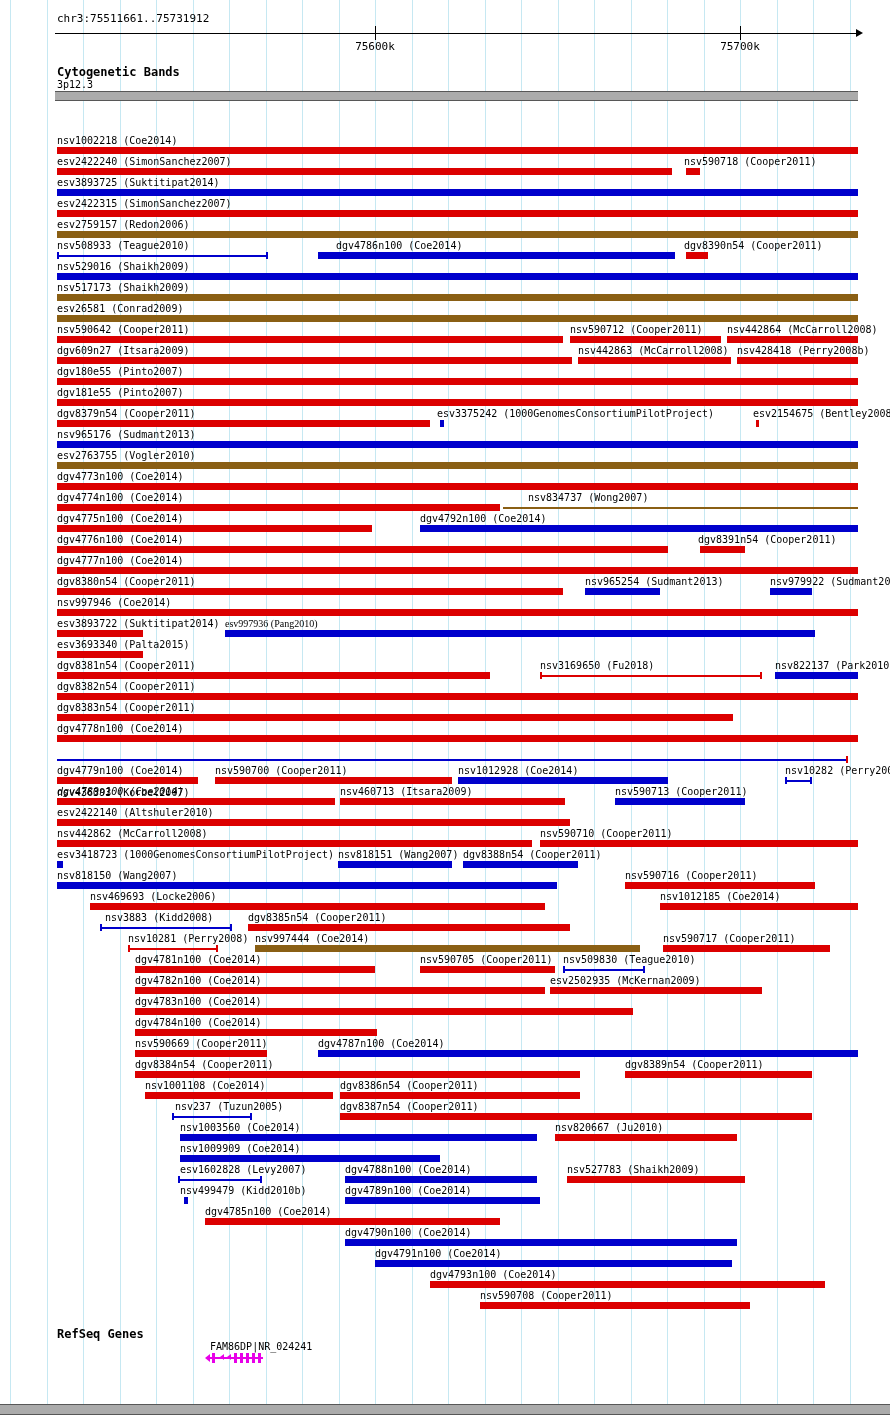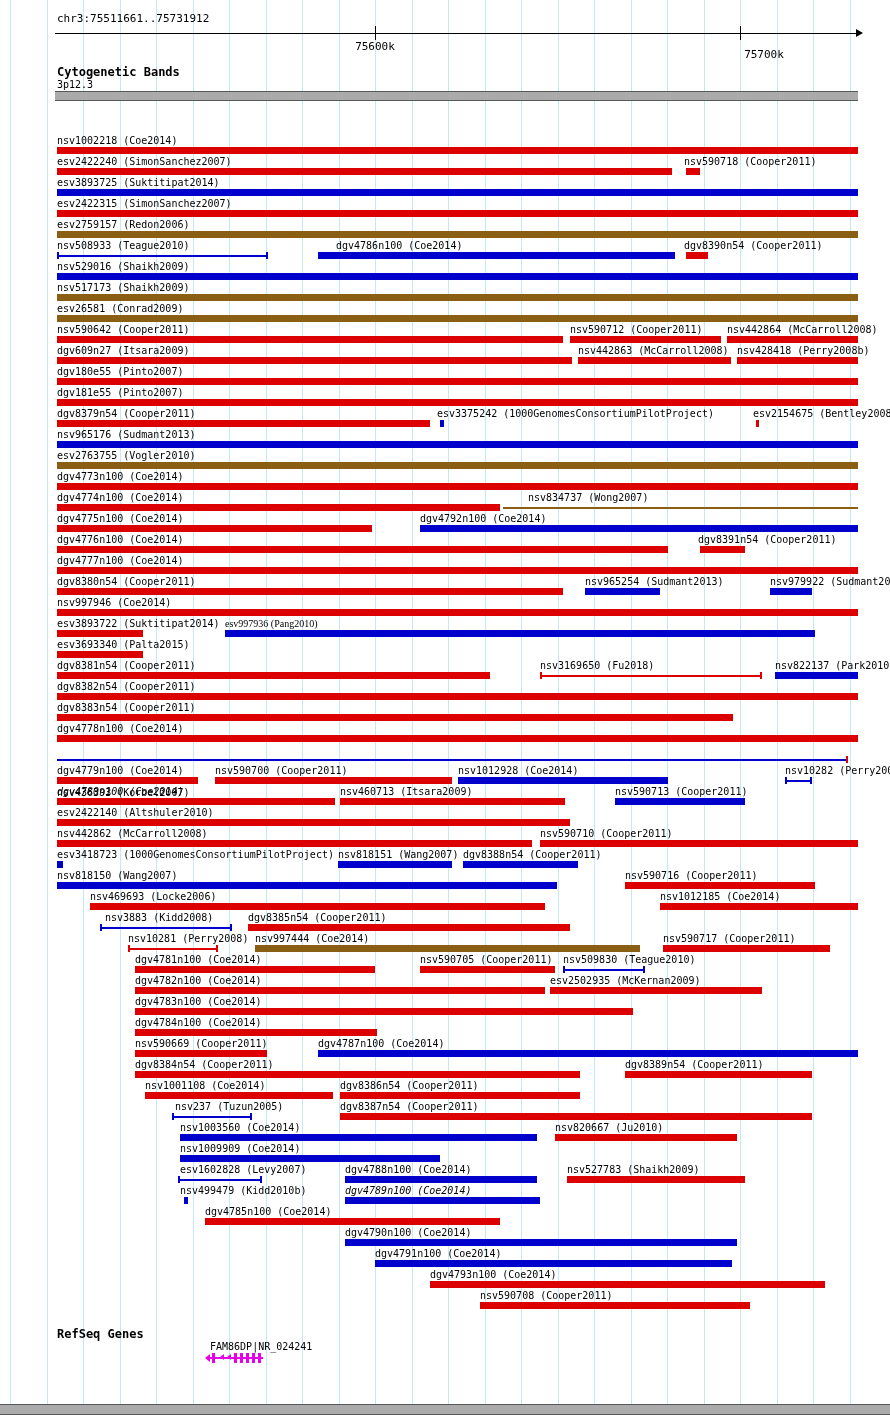--- a/index.html
+++ b/index.html
@@ -67,21 +67,21 @@
     </div>
 
   <div class="layer" id="ruler">
     <div class="ruler-region" style="left:57px;top:13px">chr3:75511661..75731912</div>
     <div class="ruler-line" id="ruler-line" style="left: 55px; top: 33px; width: 803px;"></div>
     <div class="arrow-right" id="ruler-arrow" style="left: 856px; top: 29px;"></div>
     <div class="layer" id="tick-layer">
         <div class="ruler-tick" style="left: 375px; top: 26px; height: 14px;"></div>
         <div class="ruler-ticklabel" style="left: 375px; top: 41px;">75600k</div>
         <div class="ruler-tick" style="left: 740px; top: 26px; height: 14px;"></div>
-        <div class="ruler-ticklabel" style="left: 764px; top: 41px; margin-top: 8px;">75700k</div>
+        <div class="ruler-ticklabel" style="left: 740px; top: 41px;">75700k</div>
       </div>
   </div>
 
   <div class="sec-title" style="left:57px;top:66px">Cytogenetic Bands</div>
   <div class="small-label" style="left:57px;top:79px">3p12.3</div>
   <div class="hbar" style="left:55px;top:91px;width:803px;height:10px"></div>
 
 
   <div class="layer" id="track-layer">
       <div class="vlabel" style="left: 57px; top: 136px;">nsv1002218 (Coe2014)</div>
@@ -296,21 +296,21 @@
         <div class="ln"></div>
         <div class="tk l"></div>
         <div class="tk r"></div>
       </div>
       <div class="vlabel" style="left: 345px; top: 1165px;">dgv4788n100 (Coe2014)</div>
       <div class="feat s-bar c-gain" style="left: 345px; top: 1176px; width: 192px; height: 7px;"></div>
       <div class="vlabel" style="left: 567px; top: 1165px;">nsv527783 (Shaikh2009)</div>
       <div class="feat s-bar c-loss" style="left: 567px; top: 1176px; width: 178px; height: 7px;"></div>
       <div class="vlabel" style="left: 180px; top: 1186px;">nsv499479 (Kidd2010b)</div>
       <div class="feat s-point c-gain" style="left: 184px; top: 1197px; width: 4px; height: 7px;"></div>
-      <div class="vlabel" style="left: 345px; top: 1186px; font-style: italic;">dgv4789n100 (Coe2014)</div>
+      <div class="vlabel" style="left: 345px; top: 1186px;">dgv4789n100 (Coe2014)</div>
       <div class="feat s-bar c-gain" style="left: 345px; top: 1197px; width: 195px; height: 7px;"></div>
       <div class="vlabel" style="left: 205px; top: 1207px;">dgv4785n100 (Coe2014)</div>
       <div class="feat s-bar c-loss" style="left: 205px; top: 1218px; width: 295px; height: 7px;"></div>
       <div class="vlabel" style="left: 345px; top: 1228px;">dgv4790n100 (Coe2014)</div>
       <div class="feat s-bar c-gain" style="left: 345px; top: 1239px; width: 392px; height: 7px;"></div>
       <div class="vlabel" style="left: 375px; top: 1249px;">dgv4791n100 (Coe2014)</div>
       <div class="feat s-bar c-gain" style="left: 375px; top: 1260px; width: 357px; height: 7px;"></div>
       <div class="vlabel" style="left: 430px; top: 1270px;">dgv4793n100 (Coe2014)</div>
       <div class="feat s-bar c-loss" style="left: 430px; top: 1281px; width: 395px; height: 7px;"></div>
       <div class="vlabel" style="left: 480px; top: 1291px;">nsv590708 (Cooper2011)</div>

